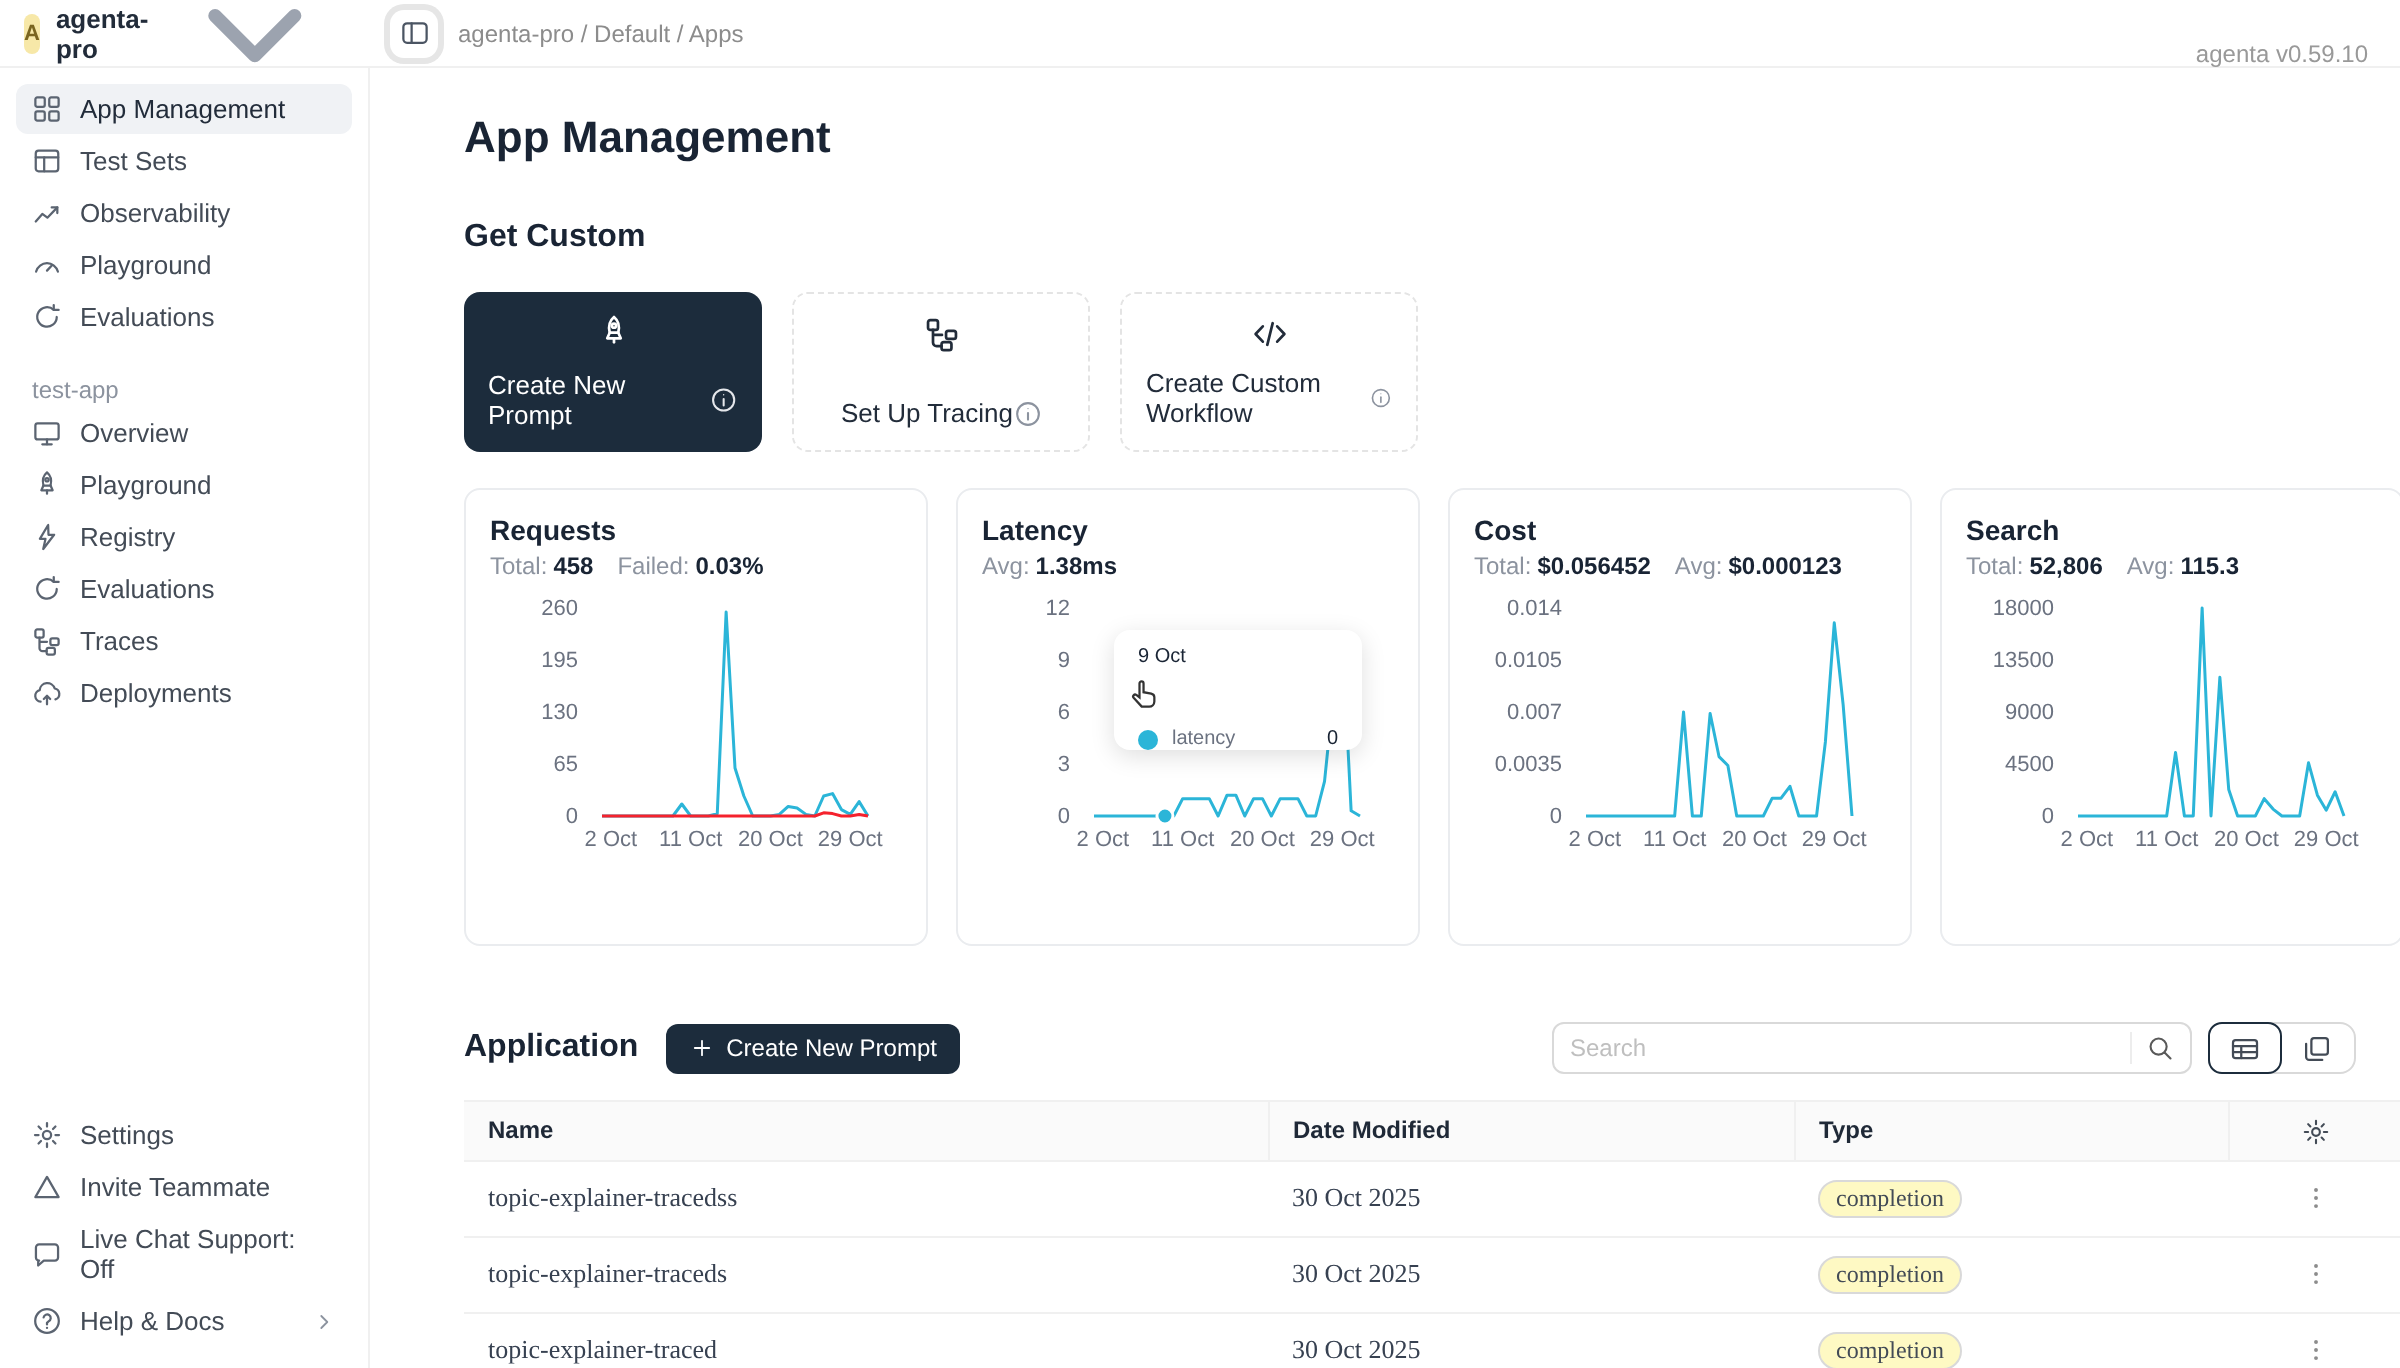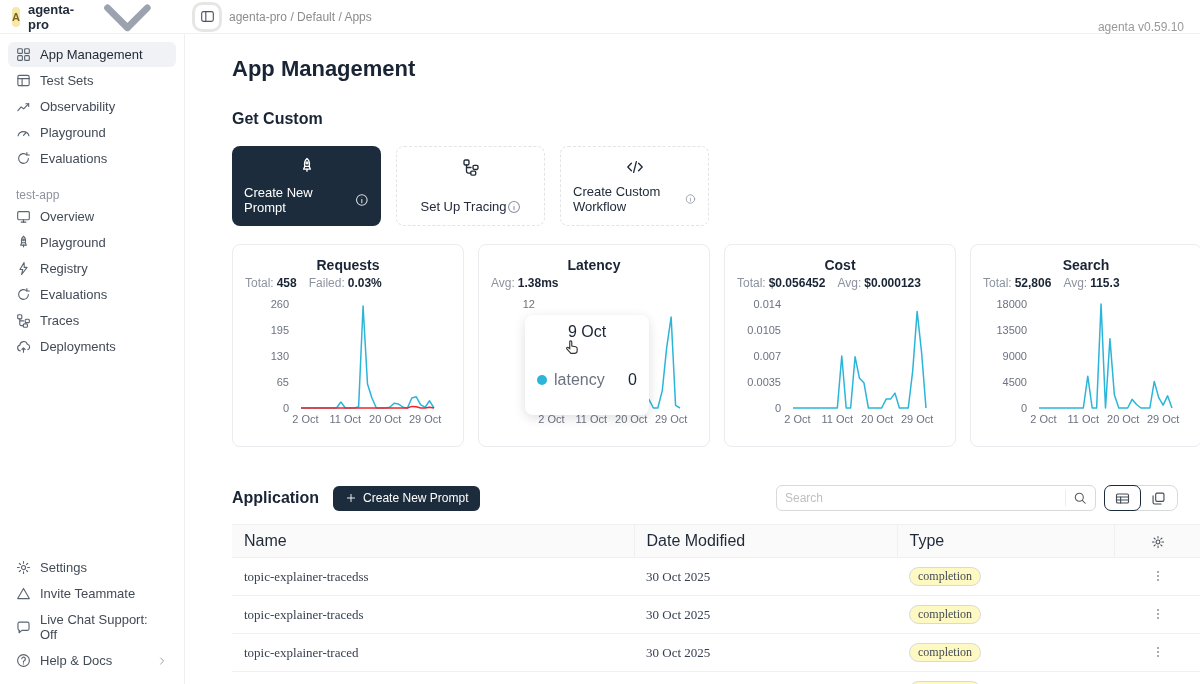--- a/index.html
+++ b/index.html
@@ -35,27 +35,27 @@
   .gs-cards { display:flex; gap:15px; margin:18px 0; }
   .gs-card { width:149px; height:80px; border-radius:8px; padding:11px 12px; display:flex; flex-direction:column; justify-content:space-between; border:1px dashed #e4e4e4; background:#fff; font-size:13px; color:#222c3a; cursor:pointer;align-items:center; }
   .gs-card.dark { background:#1c2c3c; color:#fff; border:none; }
   .gs-icon { width:18px; height:18px; display:flex; }
   .gs-label-row { display:flex; align-items:center; justify-content:space-between; font-weight:500; }
   .info-ic { width:14px; height:14px; color:#8c939f; display:flex; }
   .dark .info-ic { color:#e5e7eb; }
 
   
   .charts-row { display:flex; gap:14px; margin-bottom:38px; }
-  .chart-card { width:232px; height:203px; border:1px solid #eaecef; border-radius:8px; padding:12px 12px 6px; position:relative; background:#fff;text-align:center; }
+  .chart-card { width:232px; height:229px; border:1px solid #eaecef; border-radius:8px; padding:12px 12px 6px; position:relative; background:#fff; }
   .c-title { font-size:14px; font-weight:700; color:#192434; margin-bottom:3px; }
   .c-stats { display:flex; gap:12px; font-size:12px; color:#8c939f; }
   .c-stats b { color:#192434; margin-left:3px; font-weight:700; }
   .chart-svg { display:block; margin-top:6px; }
   .chart-svg text { font-size:11px; fill:#6b7280; }
-  .tooltip { position:absolute; left:46px; top:70px; width:124px; background:#fff; border-radius:8px; box-shadow:0 3px 12px rgba(0,0,0,.13); padding:8px 12px 26px; z-index:3; font-size:16px; }
+  .tooltip { position:absolute; left:78px; top:70px; width:124px; background:#fff; border-radius:8px; box-shadow:0 3px 12px rgba(0,0,0,.13); padding:8px 12px 0; z-index:3; font-size:10px; }
   .tt-date { color:#192434; margin-bottom:30px; }
   .tt-row { display:flex; align-items:center; gap:7px; }
   .tt-dot { width:10px; height:10px; border-radius:50%; flex-shrink:0; }
   .tt-name { color:#6b7280; }
   .tt-val { margin-left:auto; color:#192434; }
   .cursor-hand { position:absolute; left:84px; top:92px; z-index:4; width:18px; height:18px; }
 
   
   .app-header { display:flex; align-items:center; gap:14px; }
   .btn-dark { background:#1c2c3c; color:#fff; border:none; border-radius:6px; height:25px; padding:0 12px; font-size:12px; display:flex; align-items:center; gap:6px; cursor:pointer; }
@@ -66,21 +66,21 @@
   .search-box input::placeholder { color:#bfbfbf; }
   .search-divider { width:1px; height:16px; background:#ededed; margin:0 7px 0 4px; }
   .search-ic { width:14px; height:14px; color:#595959; display:flex; cursor:pointer; }
   .view-toggle { display:flex; border:1px solid #d9d9d9; border-radius:8px; height:26px; background:#fff; }
   .vt-seg { width:37px; display:flex; align-items:center; justify-content:center; color:#434b56; cursor:pointer; }
   .vt-seg .ic { width:15px; height:15px; display:flex; }
   .vt-seg.active { border:1px solid #1c2c3c; border-radius:7px; margin:-1px; background:#fff; }
 
   
   table { margin-top:13px; width:100%; border-collapse:collapse; table-layout:fixed; }
-  thead th { background:#fafafa; font-size:16px; font-weight:400; text-align:left; padding:7px 12px; border-top:1px solid #f0f0f0; border-bottom:1px solid #f0f0f0; color:#1f2937; }
+  thead th { background:#fafafa; font-size:12px; font-weight:700; text-align:left; padding:7px 12px; border-top:1px solid #f0f0f0; border-bottom:1px solid #f0f0f0; color:#1f2937; }
   thead th + th { border-left:1px solid #f0f0f0; }
   thead .th-gear { text-align:center; }
   thead .th-gear .ic { width:14px; height:14px; color:#434b56; display:inline-flex; vertical-align:middle; cursor:pointer; }
   tbody td { font-size:13px; color:#374151; padding:8px 12px; border-bottom:1px solid #f0f0f0; height:33px;font-family:Liberation Serif, serif; }
   .badge { border:1px solid #d9d9d9; border-radius:10px; padding:1px 8px; font-size:12px; color:#434b56; display:inline-block; background:#fef9c3; }
   .dots-cell { text-align:center; }
   .dots-btn { width:20px; height:20px; display:inline-flex; align-items:center; justify-content:center; color:#8c8c8c; cursor:pointer; border:none; background:transparent; }
   .dots-btn .ic { width:14px; height:14px; display:flex; }
 </style>
 </head>

